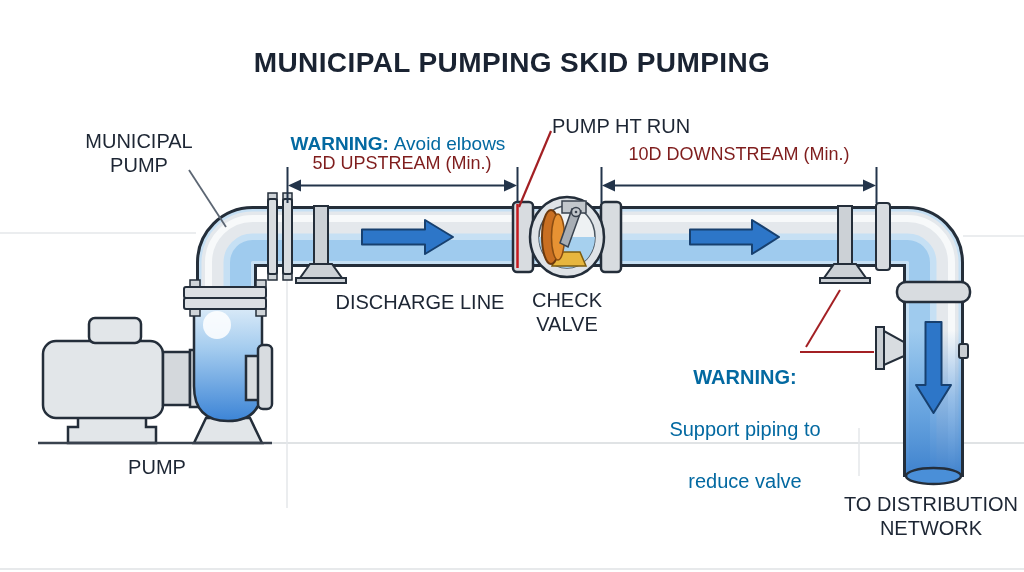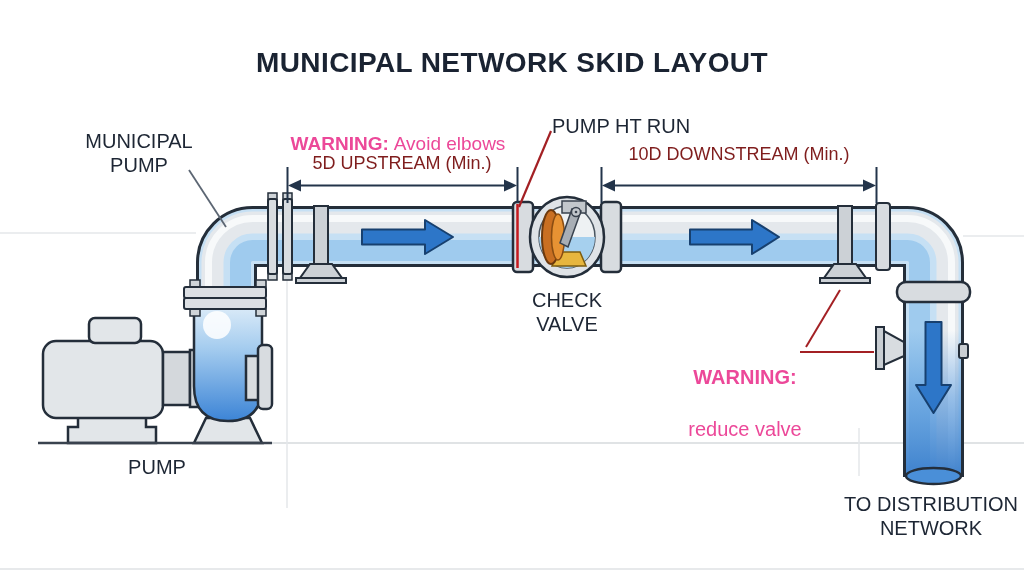--- a/index.html
+++ b/index.html
@@ -3,21 +3,21 @@
 <meta charset="utf-8">
 <style>
   html,body{margin:0;padding:0;background:#ffffff;}
   .stage{position:relative;width:1024px;height:572px;background:#ffffff;overflow:hidden;
          font-family:"Liberation Sans","DejaVu Sans",sans-serif;color:#1c2634;}
   .stage svg{position:absolute;left:0;top:0;}
   .lbl{position:absolute;line-height:1.22;white-space:pre-line;text-align:center;}
   .title{font-size:28px;font-weight:700;letter-spacing:.4px;color:#1a2332;}
   .dark{font-size:20px;font-weight:400;color:#1d2634;}
   .dim{font-size:18px;font-weight:400;color:#7f1d1d;}
-  .red{color:#ec4899;}
+  .red{color:#0369a1;}
   .warn{font-size:19px;line-height:1.22;}
   .warn2{font-size:20px;line-height:1.3;}
   .bold{font-weight:700;margin-right:5px;}
   .nowrap{white-space:nowrap;}
 </style>
 </head>
 <body>
 
 <div class="stage">
 
@@ -145,41 +145,43 @@
 
     <g fill="none">
       <line x1="189" y1="170" x2="226" y2="227" stroke="#5c6673" stroke-width="1.8"></line>
       <line x1="551" y1="131" x2="519" y2="207" stroke="#a32024" stroke-width="2.2"></line>
       <line x1="517.5" y1="204" x2="517.5" y2="268" stroke="#c41a1f" stroke-width="2.5"></line>
       <line x1="806" y1="347" x2="840" y2="290" stroke="#a32024" stroke-width="2"></line>
       <line x1="800" y1="352" x2="874" y2="352" stroke="#a32024" stroke-width="2"></line>
     </g>
   </svg>
 
-  <div class="lbl title" style="left:0;top:46;left:0px;top:46px;width:1024px;">MUNICIPAL NETWORK SKID LAYOUT</div>
+  <div class="lbl title" style="left:0;top:46;left:0px;top:46px;width:1024px;">MUNICIPAL PUMPING SKID PUMPING</div>
 
   <div class="lbl dark" style="left:44px;top:129px;width:190px;">MUNICIPAL
 PUMP</div>
 
   <div class="lbl warn red" style="left:270px;top:109px;width:256px;">
     <div class="nowrap"><span class="bold">WARNING:</span><span>Avoid elbows</span></div>
   </div>
 
   <div class="lbl dark nowrap" style="left:552px;top:114px;text-align:left;">PUMP HT RUN</div>
 
   <div class="lbl dim nowrap" style="left:290px;top:153px;width:224px;">5D UPSTREAM (Min.)</div>
 
   <div class="lbl dim nowrap" style="left:610px;top:144px;width:258px;">10D DOWNSTREAM (Min.)</div>
 
+  <div class="lbl dark nowrap" style="left:320px;top:290px;width:200px;">DISCHARGE LINE</div>
 
   <div class="lbl dark" style="left:512px;top:288px;width:110px;">CHECK
 VALVE</div>
 
   <div class="lbl warn2 red" style="left:640px;top:338px;width:210px;">
     <div><span class="bold" style="margin-right:0;">WARNING:</span></div>
+    <div>Support piping to</div>
     <div>reduce valve</div>
   </div>
 
   <div class="lbl dark" style="left:107px;top:455px;width:100px;">PUMP</div>
 
   <div class="lbl dark" style="left:831px;top:492px;width:200px;">TO DISTRIBUTION
 NETWORK</div>
 
 </div>
 

